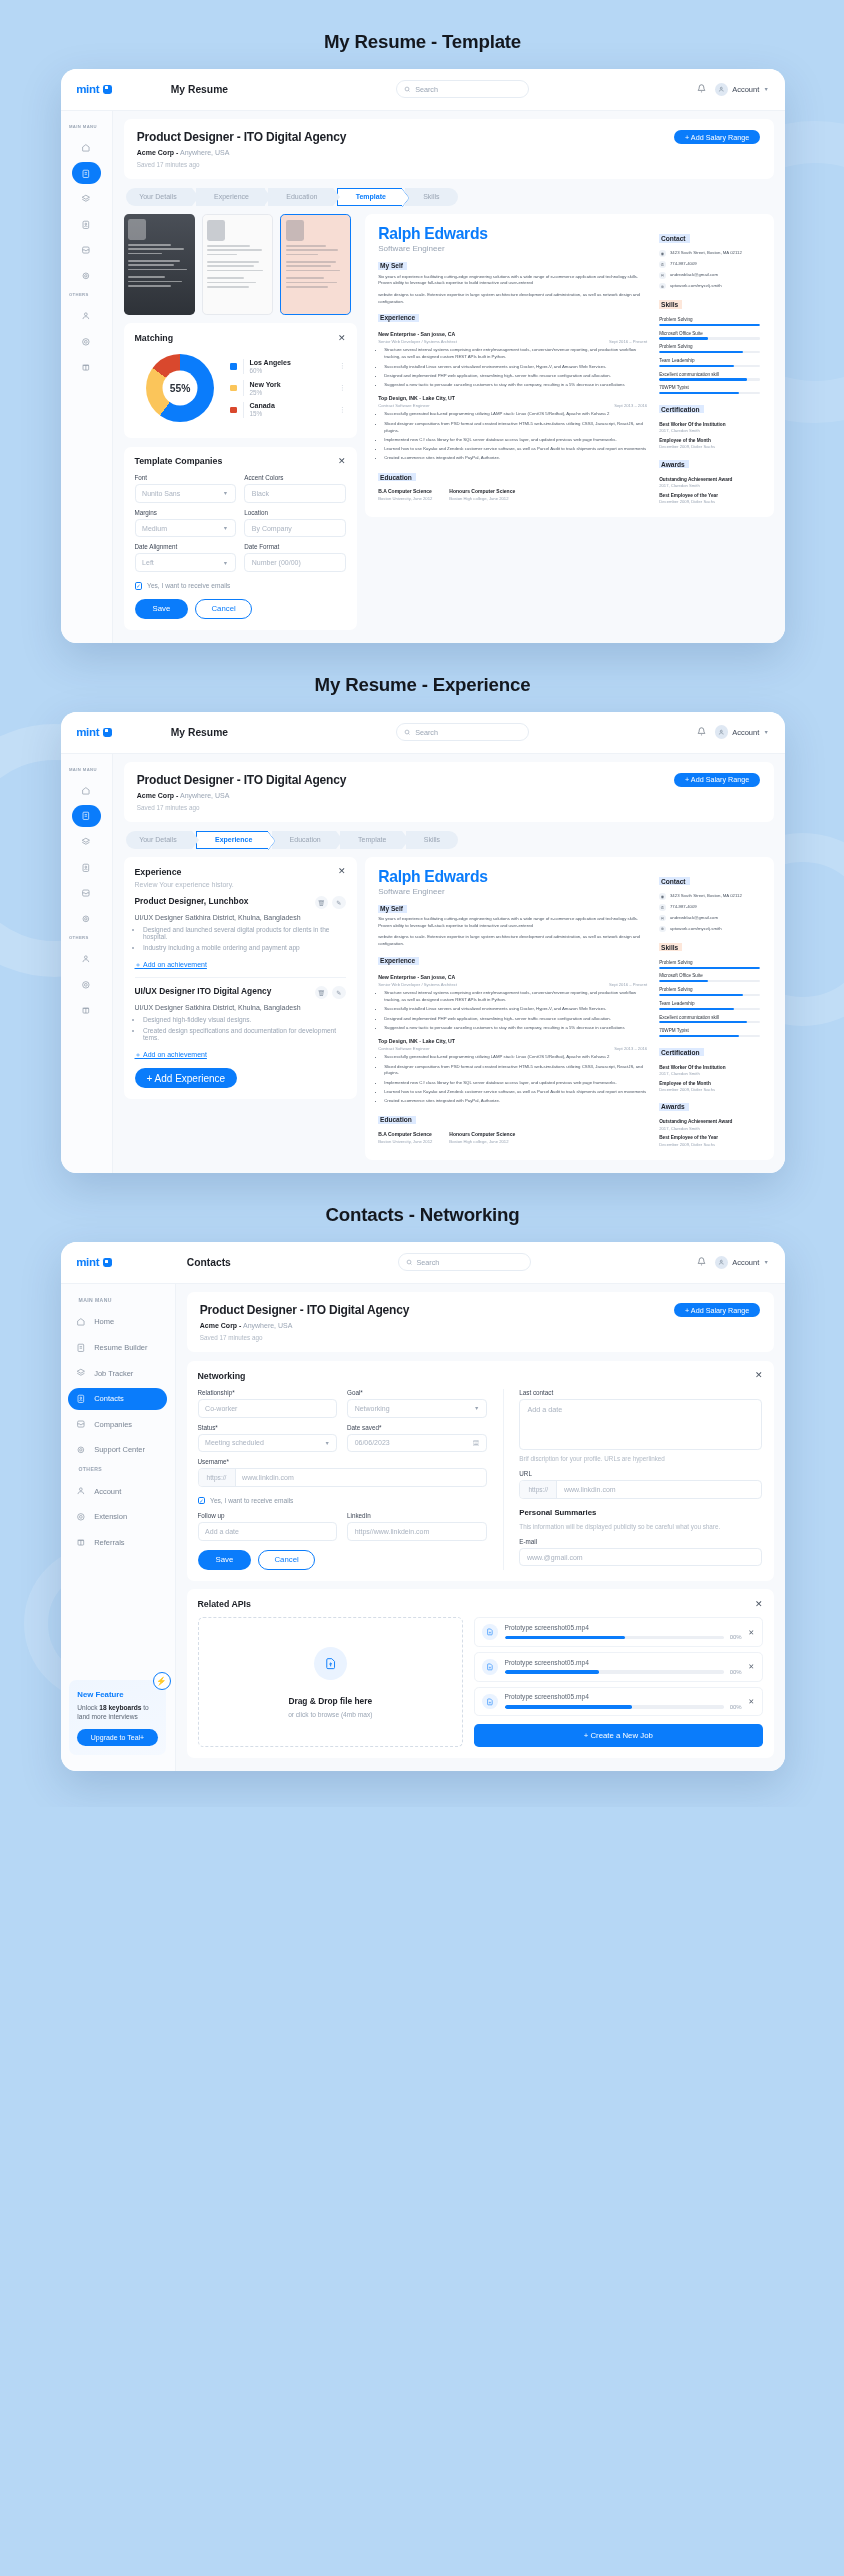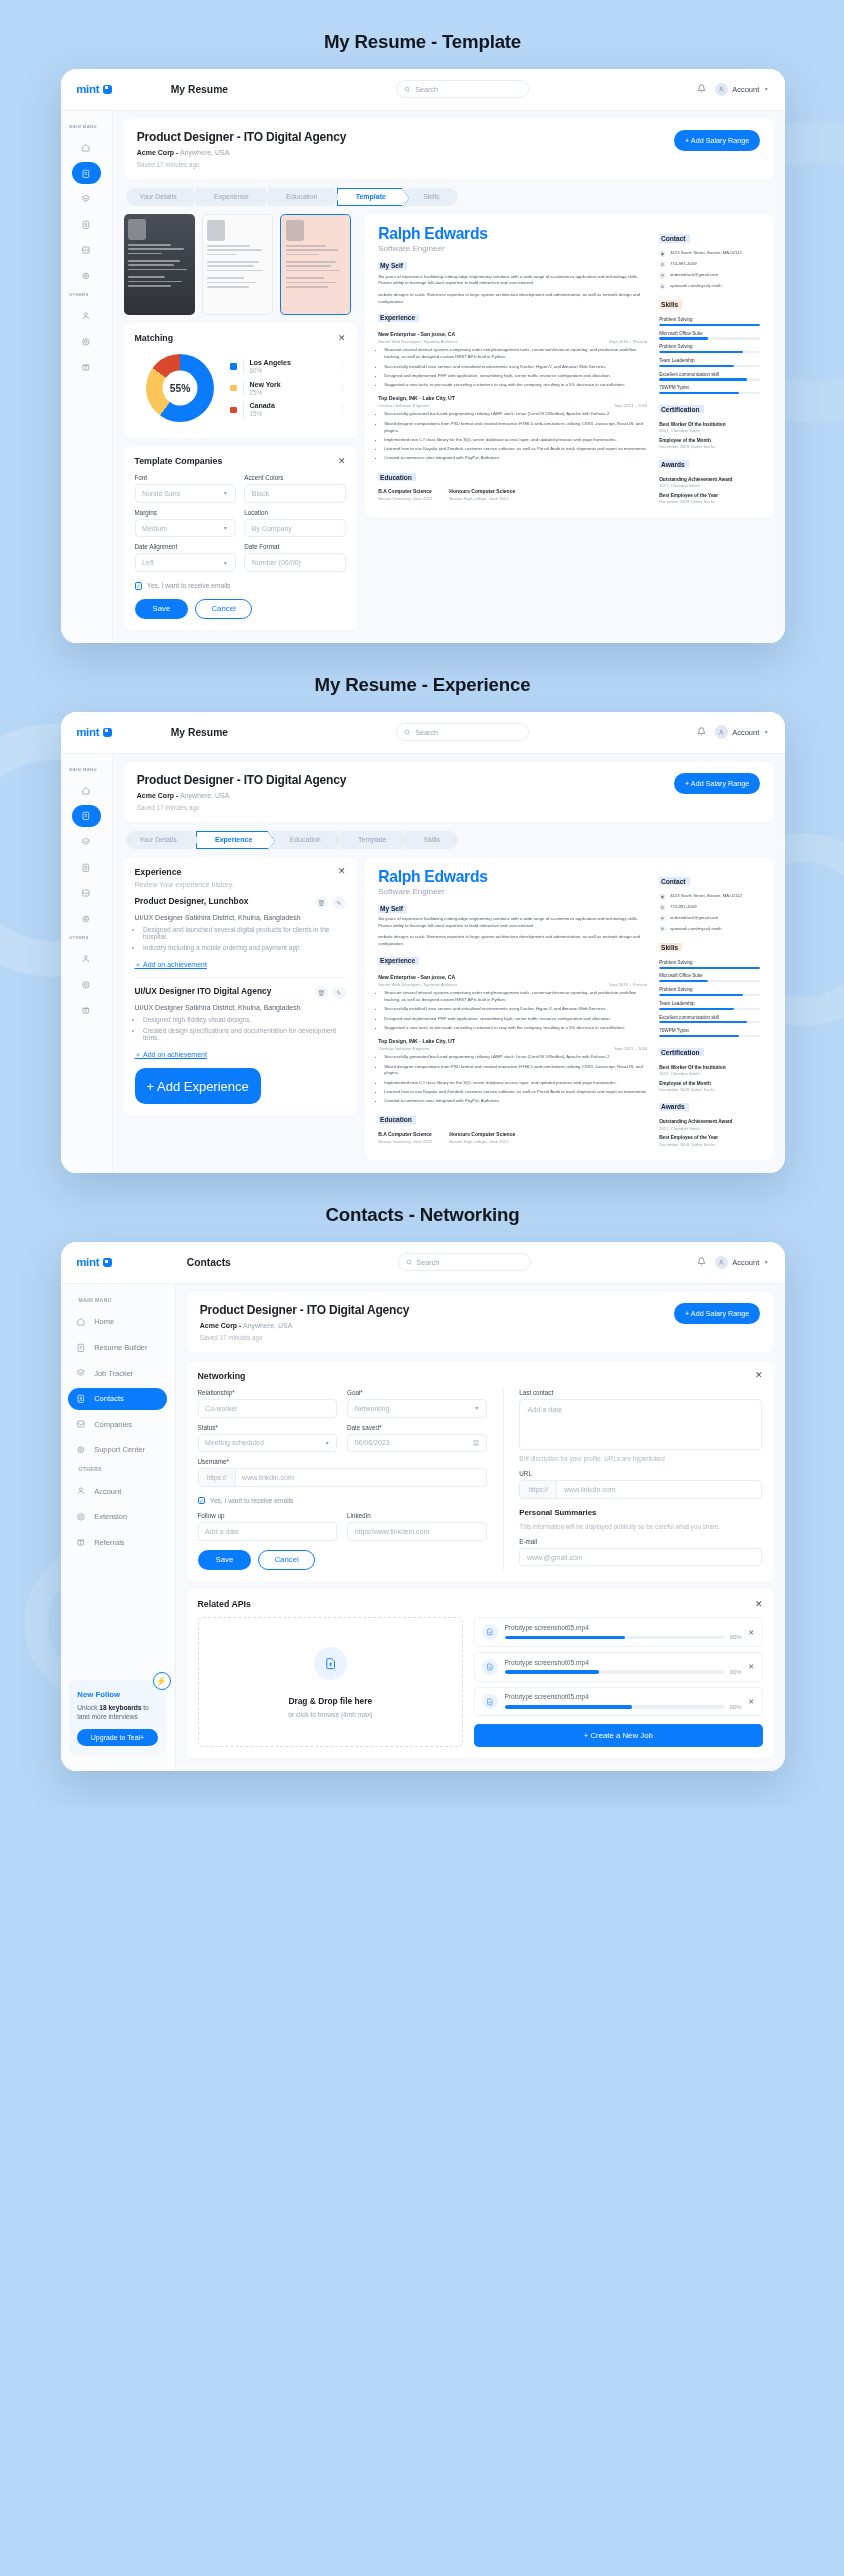--- a/index.html
+++ b/index.html
@@ -125,21 +125,21 @@
 
   
   .card { background: #fff; border-radius: 7.2px; padding: 11px 13.3px; }
   .job-head { display: flex; align-items: flex-start; }
   .job-title { font-size: 12px; font-weight: 700; letter-spacing: -0.2px; }
   .job-sub { font-size: 7px; margin-top: 4.8px; color: #9aa5b4; }
   .job-sub b { color: #1c1f26; font-weight: 700; }
   .job-saved { font-size: 6.3px; color: #b0b9c5; margin-top: 5.4px; }
   .salary-btn {
     margin-left: auto; background: #0a7cfb; color: #fff; border: none;
-    border-radius: 11px; height: 21px; padding: 0 11px; font-size: 7.2px;
+    border-radius: 11px; height: 14px; padding: 0 11px; font-size: 7.2px;
     font-family: inherit; cursor: pointer; white-space: nowrap;
   }
 
   
   .steps { display: flex; margin: 8.4px 0 8.4px 2.4px; }
   .step {
     height: 18px; background: #e8eff7; color: #9aa5b4; font-size: 7px;
     display: flex; align-items: center; padding: 0 15.7px 0 18px;
     position: relative; margin-right: 3.6px; cursor: pointer;
   }
@@ -269,22 +269,22 @@
   }
   .exp-s { font-size: 7px; color: #5b6573; margin-top: 4.2px; }
   .exp-ul { margin: 5.4px 0 0 8.4px; }
   .exp-ul li { font-size: 6.6px; color: #9aa5b4; margin-bottom: 3.6px; }
   .add-ach { color: #0a7cfb; font-size: 7px; text-decoration: underline; margin-top: 5.4px; display:inline-block; cursor:pointer;}
   .exp-highlight { background:#f7fafd; border-radius:4.8px; padding:7.2px 8.4px; margin-top:3.6px; }
   .exp-hl-t { font-size: 7.5px; font-weight: 700; }
   .exp-hl-s { font-size: 6.6px; color: #5b6573; margin-top: 3.6px; }
   .exp-hl-d { font-size: 6.3px; color: #b0b9c5; margin-top: 4.2px; }
   .add-exp {
-    background: #0a7cfb; color:#fff; border:none; border-radius:10.3px; height:36px;
-    padding: 0 12px; font-size:13px; font-family:inherit; cursor:pointer; margin-top:8.4px;text-align:right;
+    background: #0a7cfb; color:#fff; border:none; border-radius:10.3px; height:20px;
+    padding: 0 12px; font-size:10px; font-family:inherit; cursor:pointer; margin-top:8.4px;text-align:right;
   }
 
   
   .net-cols { display: flex; gap: 0; margin-top: 8.4px; }
   .net-left { width: 54%; padding-right: 15.7px; }
   .net-right { width: 46%; padding-left: 15.7px; border-left: 0.6px solid #eef2f7; }
   .g2 { display: grid; grid-template-columns: 1fr 1fr; gap: 6px 9.7px; }
   .prefix-input { display:flex; height:18.7px; border:0.6px solid #e6ecf3; border-radius:4.2px; overflow:hidden;}
   .prefix { width: 37px; background:#f7f9fc; border-right:0.6px solid #e6ecf3; display:flex;
     align-items:center; justify-content:center; font-size:6.6px; color:#aab3c0; flex:0 0 auto;}
@@ -1152,21 +1152,21 @@
             <svg width="9.7" height="9.7" viewBox="0 0 24 24" fill="none" stroke="currentColor" stroke-width="1.7">
               <rect x="5" y="8" width="14" height="12" rx="2"></rect>
               <path d="M4 8h16M12 8v12"></path>
             </svg>
           </span>
         <span class="side-label">Referrals</span>
         </div>
 
       <div class="promo">
         <div class="promo-badge">⚡</div>
-        <div class="promo-title">New Follow</div>
+        <div class="promo-title">New Feature</div>
         <div class="promo-text"><span>Unlock </span><b>18 keyboards</b><span> to land more interviews</span></div>
         <button class="promo-btn">Upgrade to Teal+</button>
       </div>
     </div>
 
     <div class="main">
       <div class="card job-head">
         <div>
           <div class="job-title">Product Designer - ITO Digital Agency</div>
           <div class="job-sub">

